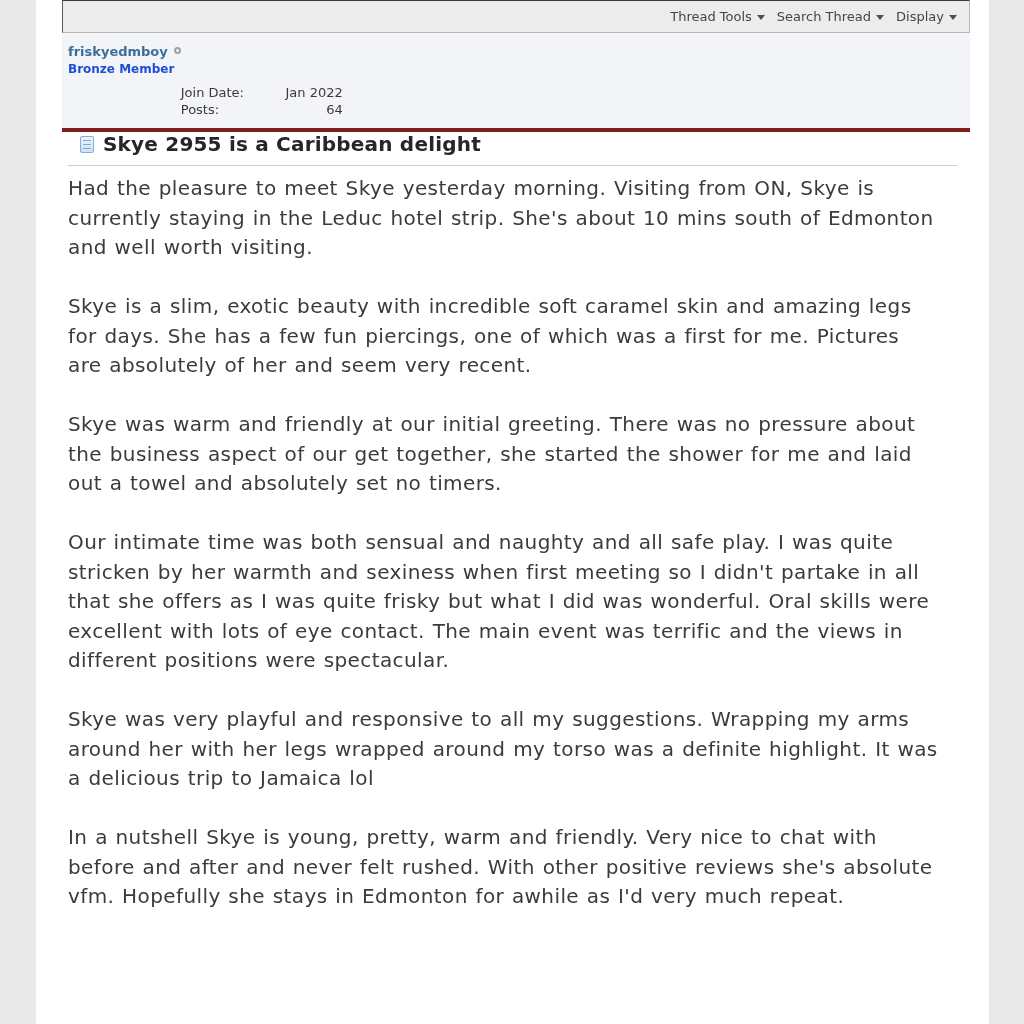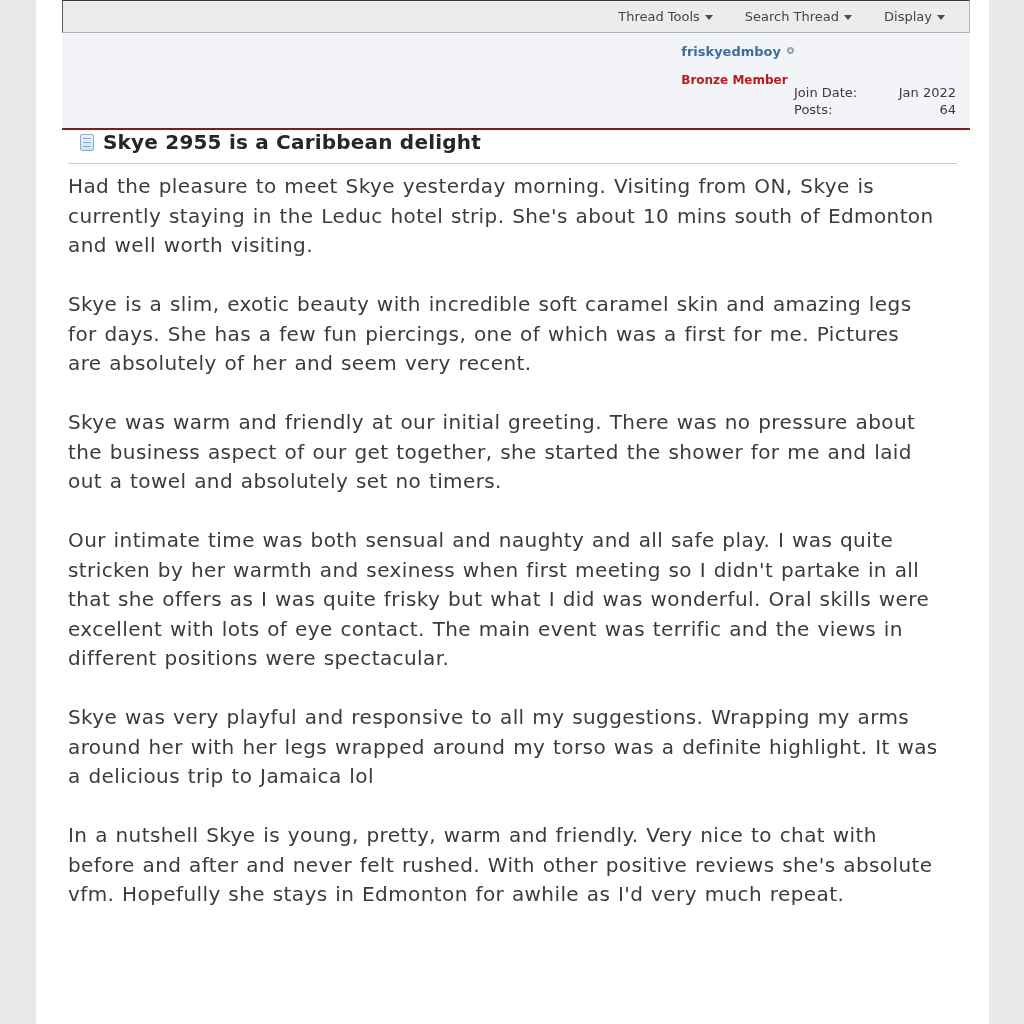--- a/index.html
+++ b/index.html
@@ -24,22 +24,22 @@
   
   .toolbar {
     height: 33px;
     background: #ececec;
     border: 1px solid #b6b6b6;
     border-top-color: #3a3a3a;
     border-left-color: #5a5a5a;
     display: flex;
     justify-content: flex-end;
     align-items: center;
-    padding-right: 24px;
-    gap: 32px;
+    padding-right: 12px;
+    gap: 12px;
     font-size: 13px;
     color: #454545;
   }
   .tool { display: flex; align-items: center; cursor: pointer; }
   .caret {
     width: 0; height: 0;
     border-left: 4px solid transparent;
     border-right: 4px solid transparent;
     border-top: 5px solid #4d4d4d;
     margin-left: 5px; margin-top: 2px;
@@ -73,23 +73,23 @@
   .postnum {
     margin-left: auto;
     font-size: 13px;
     color: #d3dfe8;
     text-decoration: none;
   }
 
   
   .userrow {
     background: #f2f4f7;
-    border-bottom: 2px solid #7f1d1d;
-    display: flex;
-    justify-content: flex-end;
+    border-bottom: 4px solid #7f1d1d;
+    display: flex;
+    justify-content: flex-start;
     align-items: flex-start;
     padding: 11px 14px 10px 6px;
     min-height: 48px;
   }
   .uname-line { display: flex; align-items: center; }
   .username {
     font-size: 13px;
     font-weight: bold;
     color: #3c6e9b;
     text-decoration: none;
@@ -98,22 +98,22 @@
     width: 7px; height: 7px;
     border: 2px solid #9aa4ab;
     border-radius: 50%;
     display: inline-block;
     margin-left: 6px; margin-top: -2px;
     background: transparent;
   }
   .usertitle {
     font-size: 12px;
     font-weight: bold;
-    color: #b91c1c;
-    margin-top: 14px;
+    color: #1d4ed8;
+    margin-top: 3px;
   }
   .userstats { width: 162px; font-size: 13px; color: #3a3a3a; margin-top: 40px; }
   .stat { display: flex; justify-content: space-between; line-height: 17px; }
 
   
   .postarea { background: #ffffff; padding: 0 13px 0 6px; }
   .titlerow {
     display: flex;
     align-items: center;
     margin: 0 0 0 12px;

